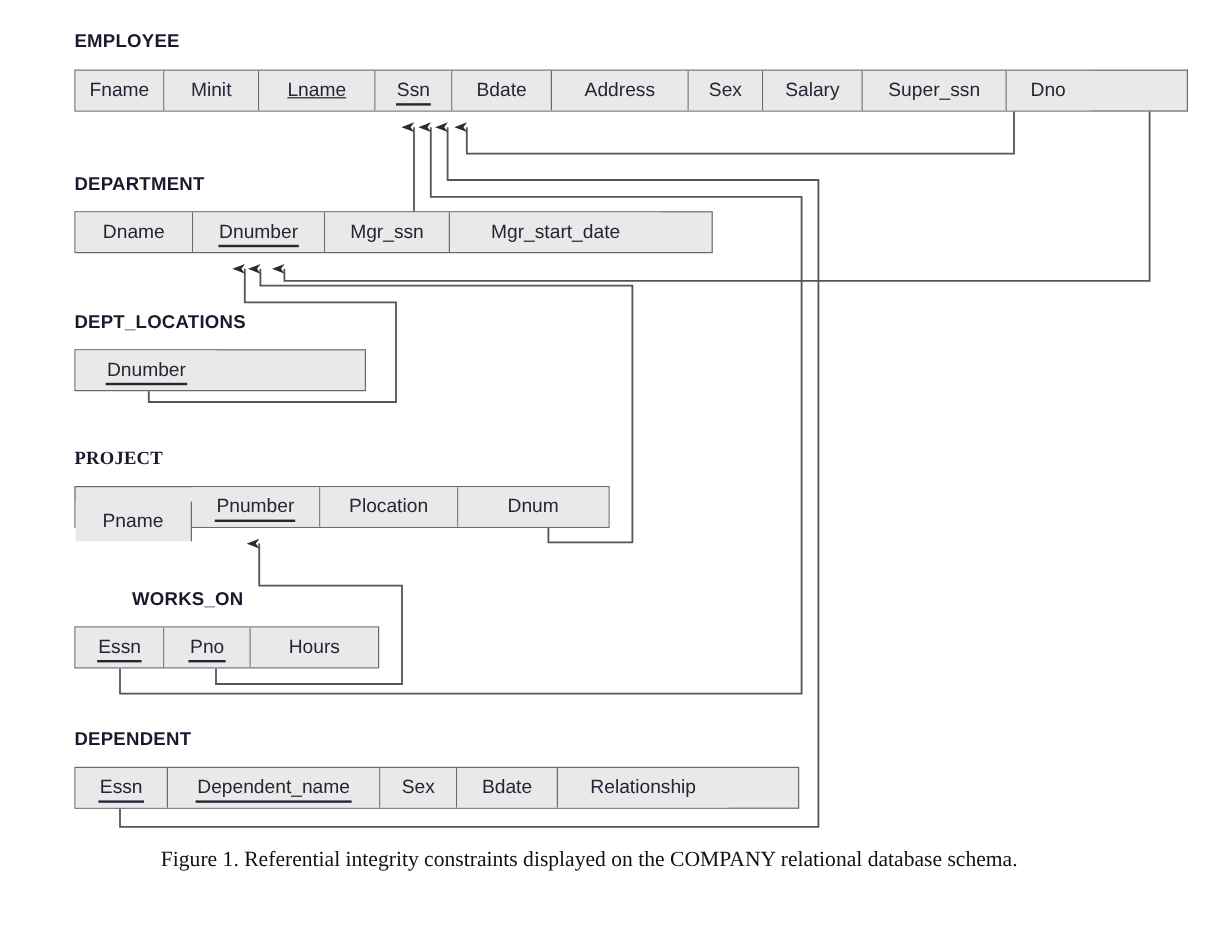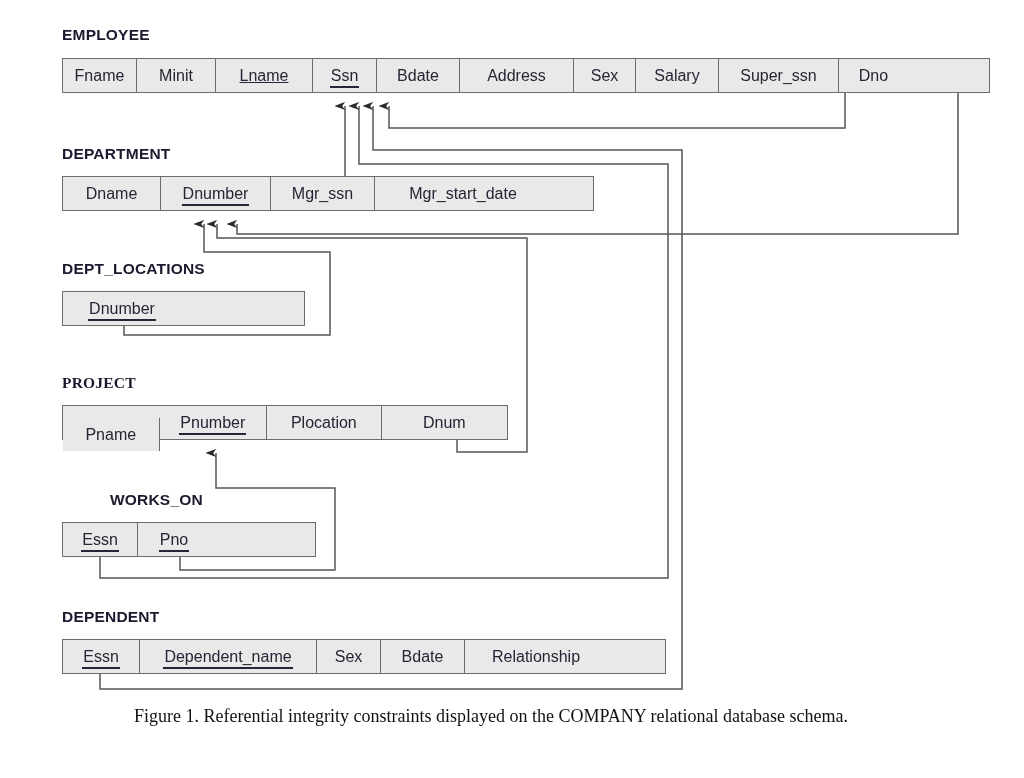--- a/index.html
+++ b/index.html
@@ -141,20 +141,23 @@
   </div>
 
   <div class="rel-title" style="left:62px;top:491px;margin-left:48px;">WORKS_ON</div>
   <div class="rel-table" style="left:62px;top:522px;width:254px;height:35px;">
     <div class="attr pk" style="width:75px;">
         <span class="lbl">Essn</span>
       </div>
     <div class="attr pk" style="width:72px;">
         <span class="lbl">Pno</span>
       </div>
+    <div class="attr" style="width:107px;">
+        <span class="lbl">Hours</span>
+      </div>
   </div>
 
   <div class="rel-title" style="left:62px;top:608px;">DEPENDENT</div>
   <div class="rel-table" style="left:62px;top:639px;width:604px;height:35px;">
     <div class="attr pk" style="width:77px;">
         <span class="lbl">Essn</span>
       </div>
     <div class="attr pk" style="width:177px;">
         <span class="lbl">Dependent_name</span>
       </div>

